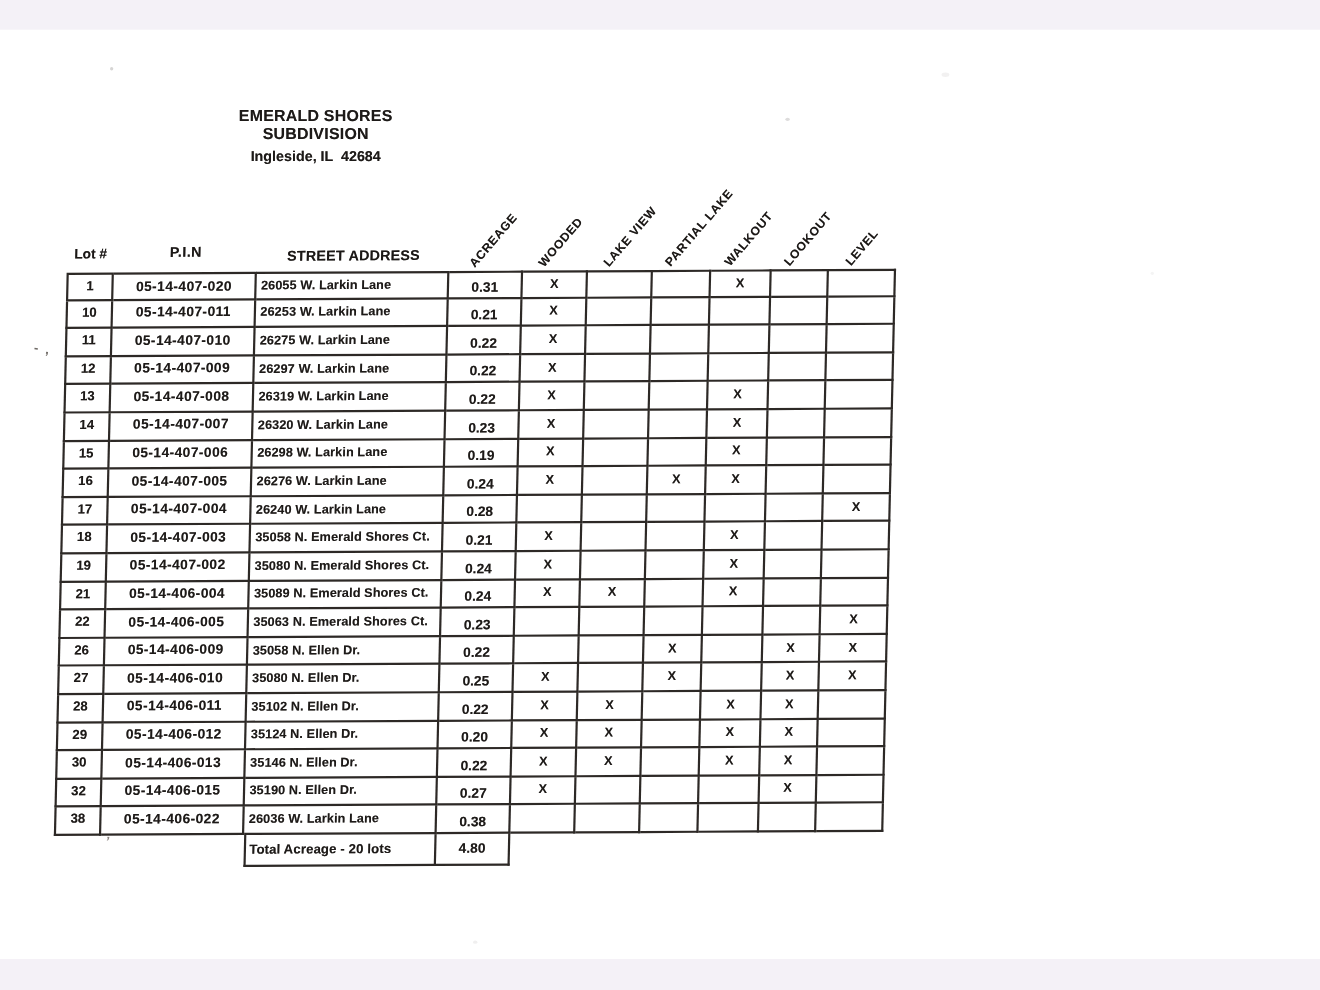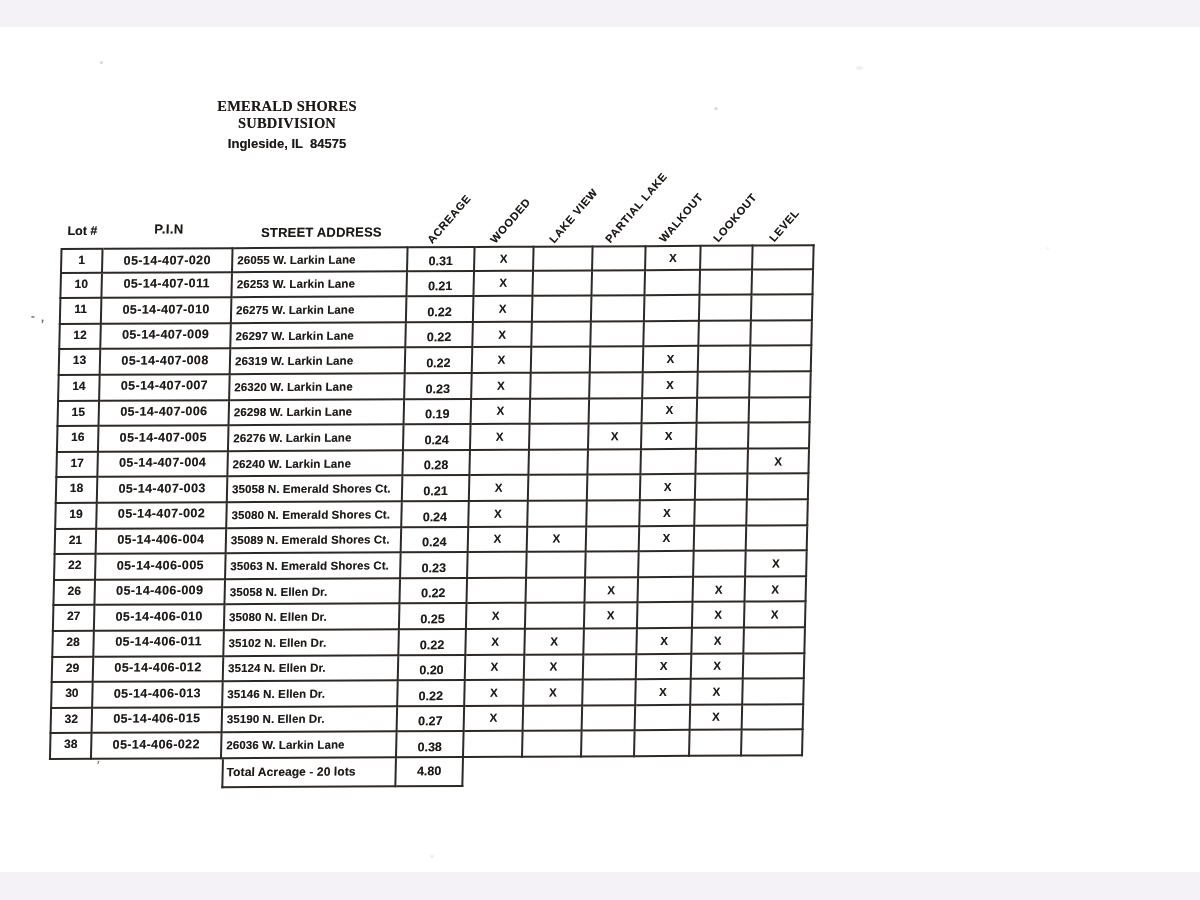--- a/index.html
+++ b/index.html
@@ -14,21 +14,21 @@
   .strip.top{top:0;height:27px;}
   .strip.bottom{top:872px;height:28px;}
   .sheet{position:absolute;left:0;top:27px;width:1200px;height:845px;background:#ffffff;}
 
   
   .doc-title-block{
     position:absolute;left:174px;top:98px;width:226px;
     text-align:center;color:#1d1a18;
     text-shadow:0 0 0.6px rgba(25,20,18,0.55);
   }
-  .doc-title{font-size:14.5px;font-weight:700;letter-spacing:0.2px;font-family:Liberation Serif, serif;}
+  .doc-title{font-size:14.5px;font-weight:700;letter-spacing:0.2px;}
   .doc-subtitle{font-size:13px;font-weight:700;margin-top:4px;white-space:pre;}
 
   
   .table-area{
     position:absolute;left:62px;top:184px;width:770px;height:612px;
     transform:skewX(-1.3deg) skewY(-0.28deg);
     transform-origin:0 0;
     color:#1d1a18;
     text-shadow:0 0 0.55px rgba(25,20,18,0.5);
   }
@@ -81,21 +81,21 @@
 </head>
 <body>
 
 <div class="stage">
   <div class="strip top"></div>
   <div class="sheet"></div>
   <div class="strip bottom"></div>
 
   <div class="doc-title-block">
     <div class="doc-title">EMERALD SHORES SUBDIVISION</div>
-    <div class="doc-subtitle">Ingleside, IL  84575</div>
+    <div class="doc-subtitle">Ingleside, IL  42684</div>
   </div>
 
   <div class="table-area">
     <div class="flat-header fh-lot">Lot #</div>
     <div class="flat-header fh-pin">P.I.N</div>
     <div class="flat-header fh-addr">STREET ADDRESS</div>
 
     <div>
         <div class="rot-label" style="left: 374px;">ACREAGE</div>
         <div class="rot-label" style="left: 437px;">WOODED</div>

